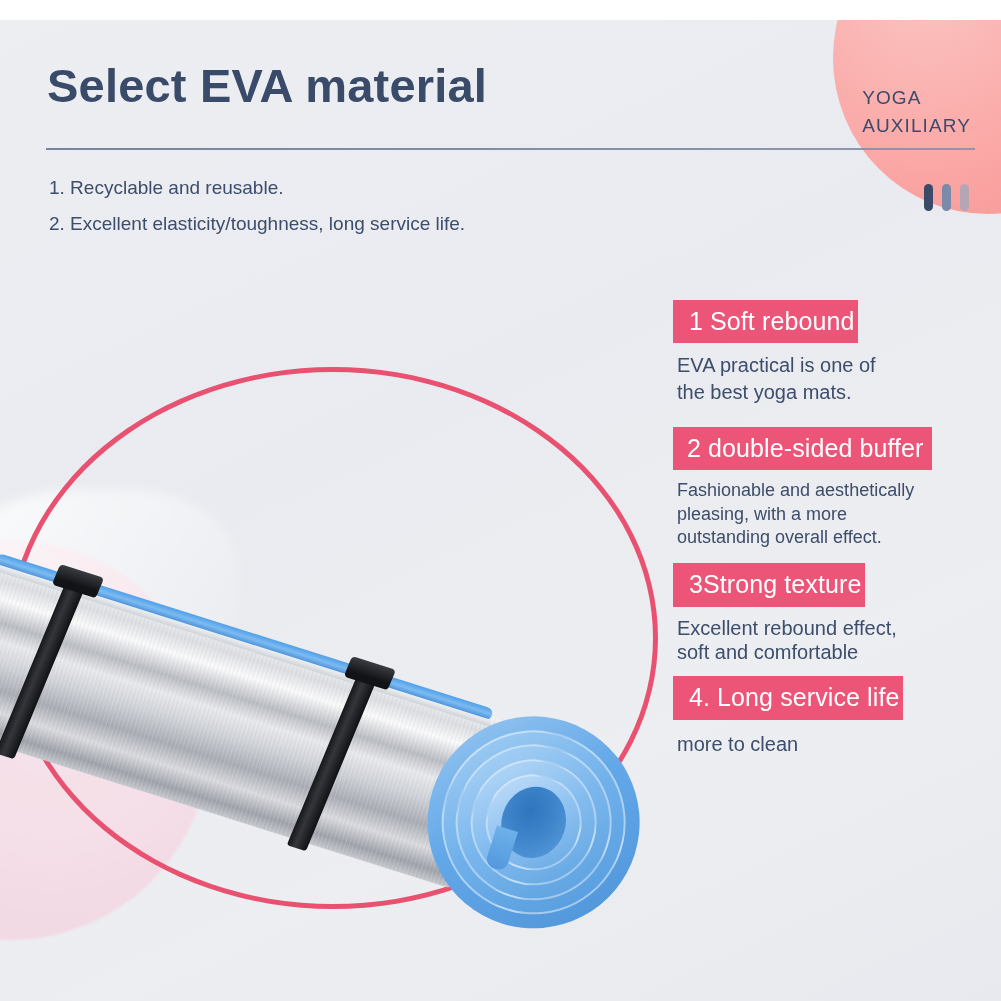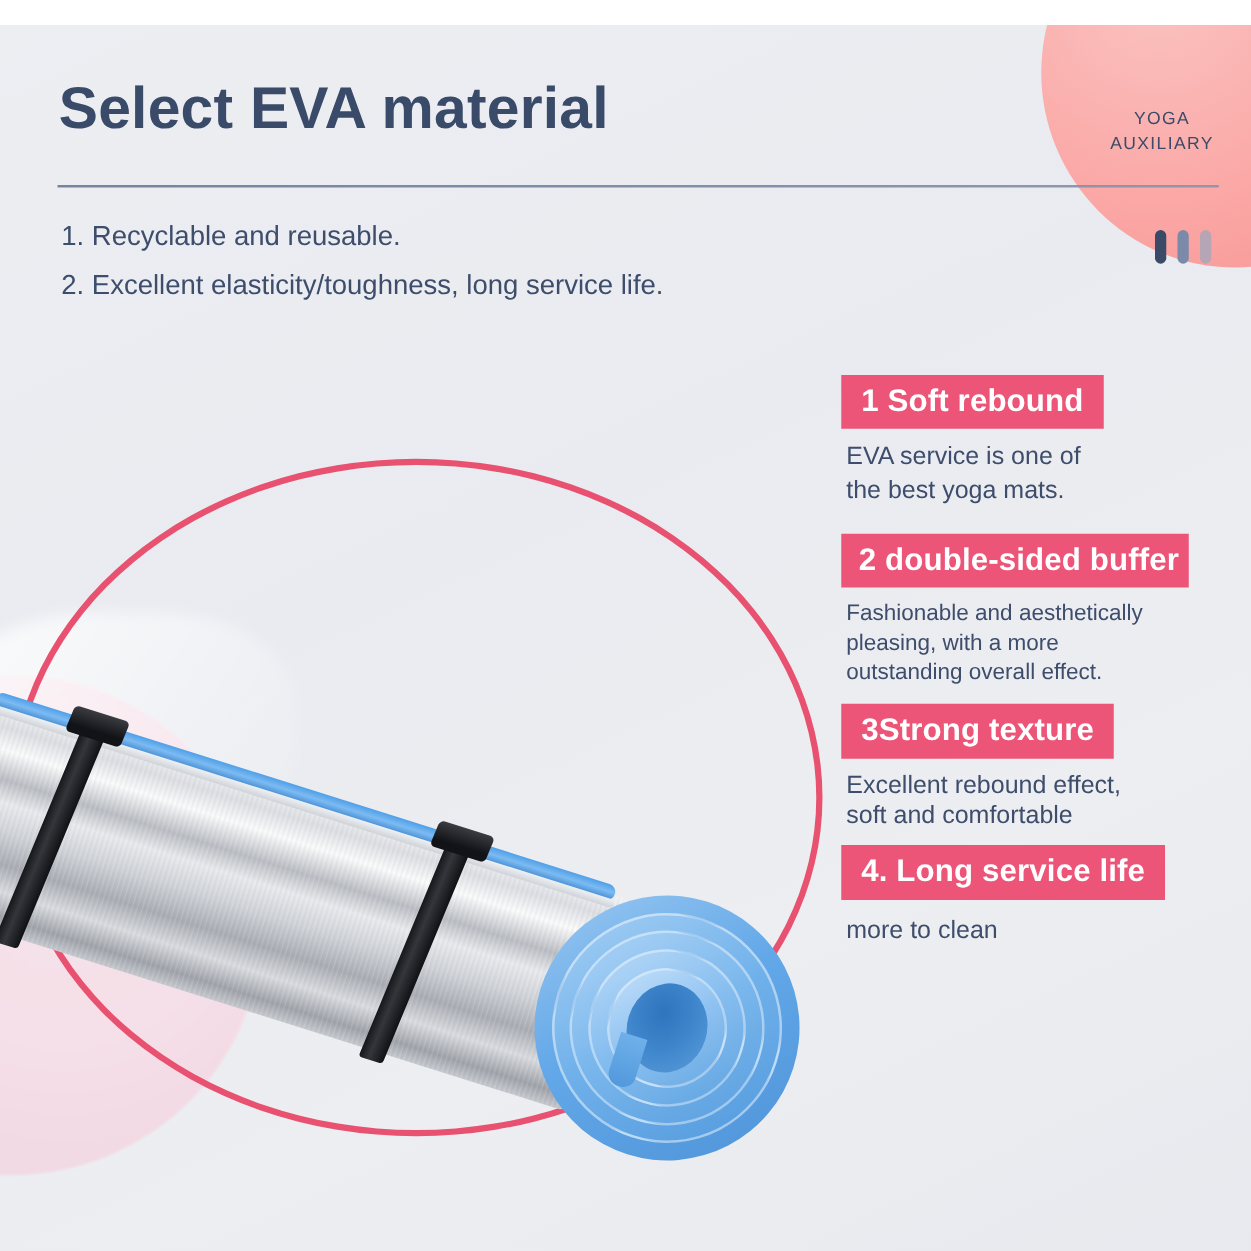--- a/index.html
+++ b/index.html
@@ -73,35 +73,34 @@
     background: linear-gradient(90deg, #6d7b97 0%, #7b88a3 60%, #8b93ab 100%);
     opacity: .92;
   }
   .bullets {
     position: absolute;
     left: 49px;
     top: 158px;
     width: 640px;
   }
   .bullet {
-    font-size: 22px;
+    font-size: 19px;
     color: #3d4d6b;
     line-height: 1.0;
     margin-bottom: 17px;
     white-space: nowrap;
   }
 
   
   .brand {
     position: absolute;
     right: 30px;
     top: 64px;
-    text-align: center;
     color: #3c4a68;
-    font-size: 14px;
+    font-size: 19px;
     letter-spacing: 1.1px;
     line-height: 1.45;
     font-weight: 500;
   }
   .brand-bars {
     position: absolute;
     right: 32px;
     top: 164px;
     display: flex;
     gap: 9px;
@@ -264,22 +263,22 @@
     left: 673px;
     top: 280px;
     width: 328px;
   }
   .feature { margin-bottom: 6px; }
   .badge {
     display: inline-block;
     background: #ec5578;
     color: #ffffff;
     font-size: 25px;
-    font-weight: bold;
-    padding: 8px 16px 9px 16px;
+    font-weight: normal;
+    padding: 8px 4px 9px 16px;
     letter-spacing: .1px;
     white-space: nowrap;
     line-height: 1.05;
   }
   .badge.wide { padding-left: 14px; padding-right: 8px; }
   .desc {
     margin: 9px 0 0 4px;
     font-size: 20px;
     color: #3d4d6b;
     line-height: 1.32;
@@ -345,21 +344,21 @@
         <div class="buckle"></div>
       </div>
     </div>
   </div>
 
   <div class="features">
 
     <div class="feature f1">
       <div class="badge">1 Soft rebound</div>
       <div class="desc">
-        <span class="ln">EVA service is one of</span>
+        <span class="ln">EVA practical is one of</span>
         <span class="ln">the best yoga mats.</span>
       </div>
     </div>
 
     <div class="feature f2">
       <div class="badge wide">2 double-sided buffer</div>
       <div class="desc">
         <span class="ln">Fashionable and aesthetically</span>
         <span class="ln">pleasing, with a more</span>
         <span class="ln">outstanding overall effect.</span>

